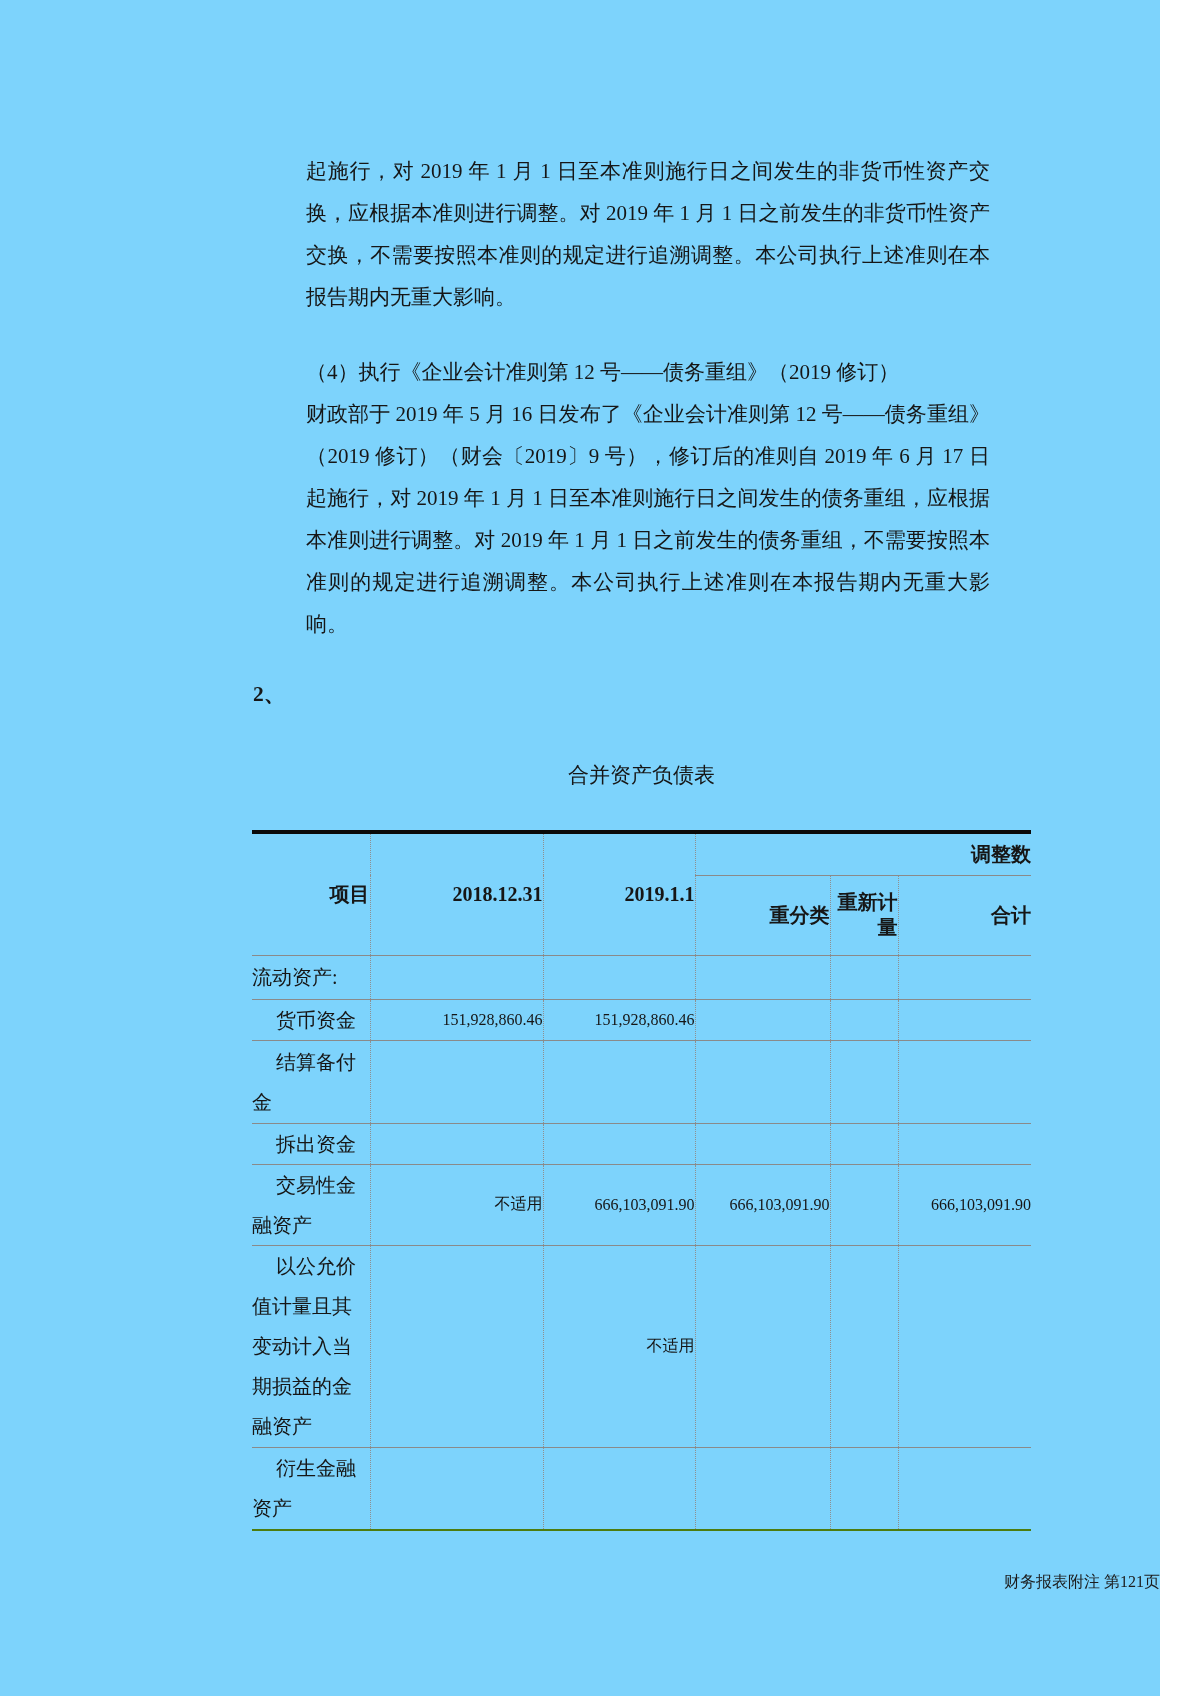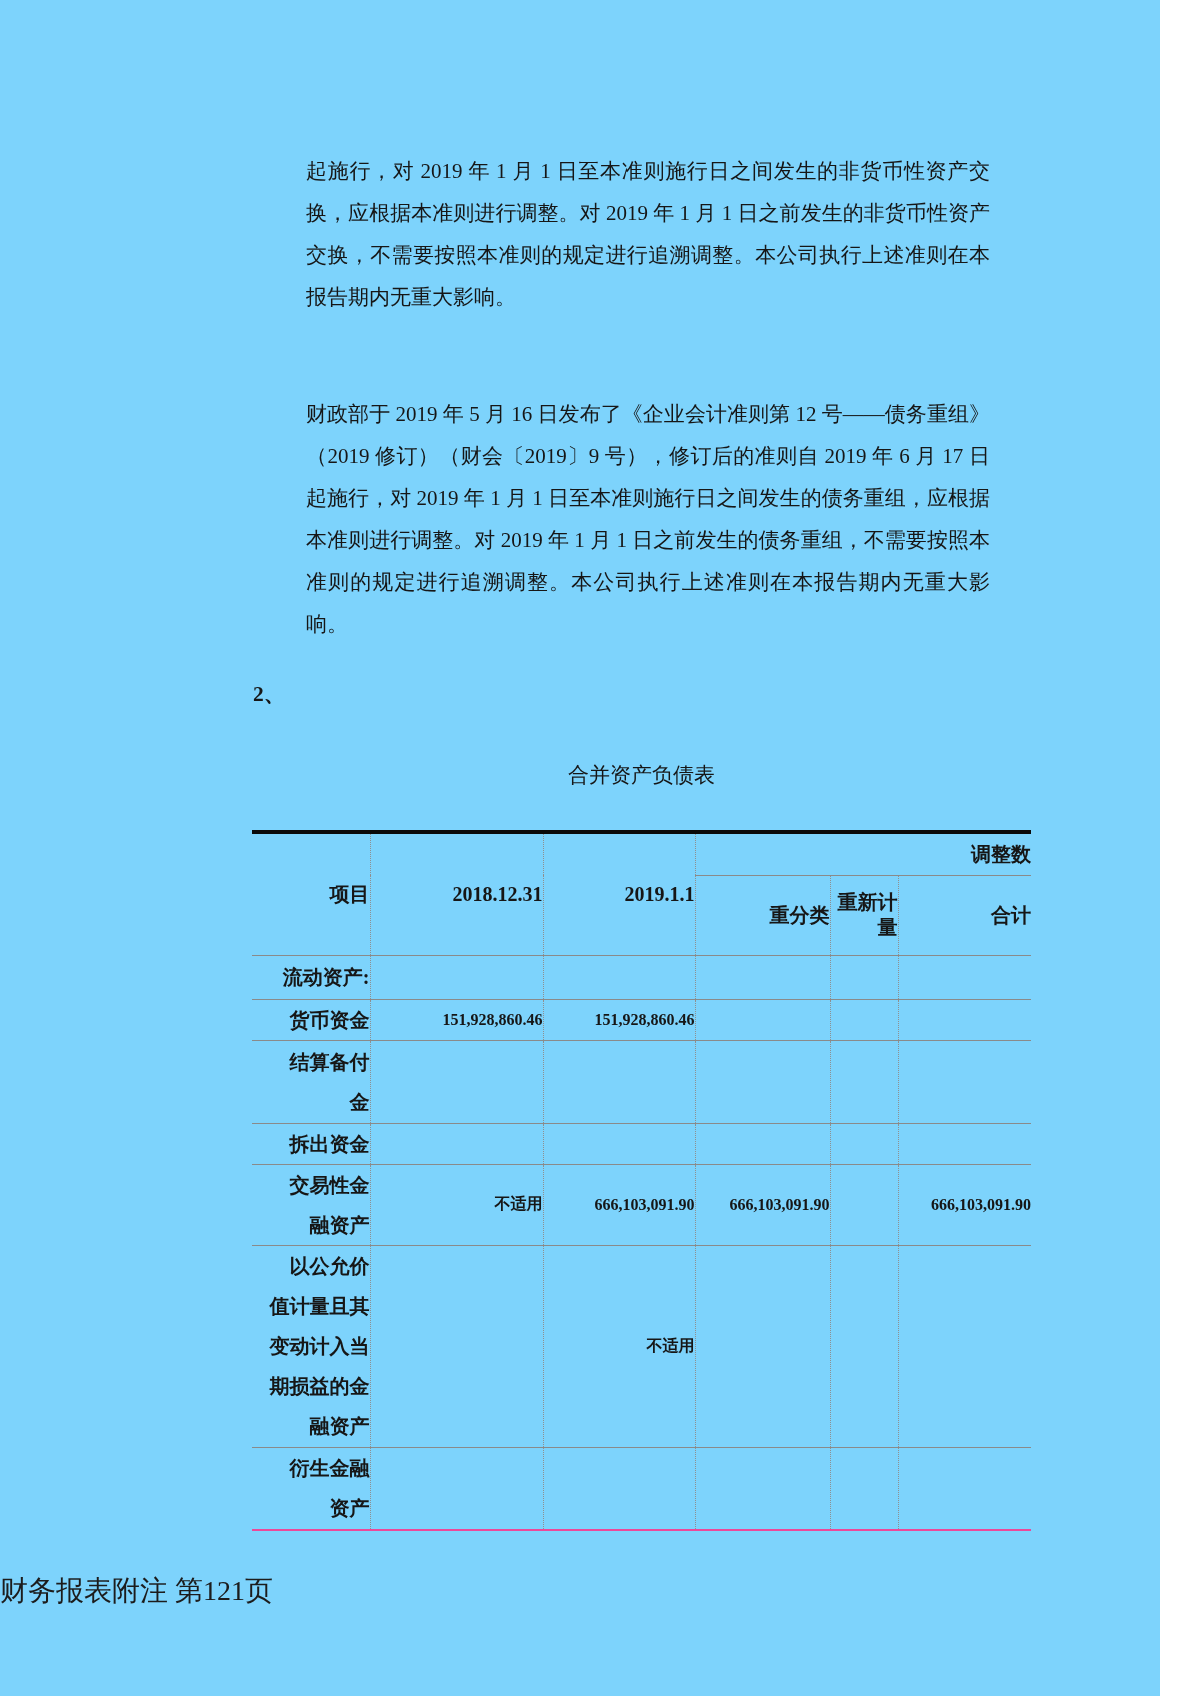--- a/index.html
+++ b/index.html
@@ -33,63 +33,63 @@
   .tbl-title {
     position:absolute; left:252px; top:754px; width:779px;
     font-size:21px; line-height:42px; text-align:center;
   }
   table.bs {
     position:absolute; left:252px; top:830px; width:779px;
     border-collapse:collapse; table-layout:fixed;
     border-top:4px solid #0a0a0a;
   }
   table.bs th, table.bs td {
-    font-weight:bold; padding:0;
+    font-weight:normal; padding:0;
     vertical-align:middle;
     overflow:hidden;
-    text-align:right;
   }
   table.bs thead th {
     font-weight:bold; font-size:20px; text-align:right;
     border-bottom:1px solid #8a8a8a;
   }
   thead tr.hr1 { height:43px; }
   thead tr.hr2 { height:80px; }
   th.sub { padding:0 5px; line-height:25px; }
   .bl { border-left:1px dotted #8f8f8f; }
   tbody td { border-bottom:1px solid #8a8a8a; font-size:20px; }
-  tbody tr:last-child td { border-bottom:2px solid #ec4899; }
+  tbody tr:last-child td { border-bottom:2px solid #4d7c0f; }
   td.c-label {
     text-align:left; padding:6px 2px 6px 8px;
     line-height:40px; font-size:20px;
   }
   td.c-label.indent { text-indent:24px; }
   td.c-val {
     text-align:right; padding-right:6px;
     font-size:16px; white-space:nowrap;
   }
   tbody tr:nth-child(1) { height:44px; }
   tbody tr:nth-child(2) { height:41px; }
   tbody tr:nth-child(3) { height:83px;margin-left:9px; }
   tbody tr:nth-child(4) { height:40px; }
   tbody tr:nth-child(5) { height:80px; }
   tbody tr:nth-child(6) { height:202px; }
   tbody tr:nth-child(7) { height:83px; }
   .footer {
     position:absolute; left:0; right:0; top:1572px;
-    text-align:left; font-size:28px; color:#1c1c1c;
+    text-align:right; font-size:16px; color:#1c1c1c;
   }
 </style>
 </head>
 <body>
 
 <div class="page">
 
   <div class="para p1">起施行，对 2019 年 1 月 1 日至本准则施行日之间发生的非货币性资产交换，应根据本准则进行调整。对 2019 年 1 月 1 日之前发生的非货币性资产交换，不需要按照本准则的规定进行追溯调整。本公司执行上述准则在本报告期内无重大影响。</div>
 
+  <div class="s4title">（4）执行《企业会计准则第 12 号——债务重组》（2019 修订）</div>
 
   <div class="para s4body">财政部于 2019 年 5 月 16 日发布了《企业会计准则第 12 号——债务重组》（2019 修订）（财会〔2019〕9 号），修订后的准则自 2019 年 6 月 17 日起施行，对 2019 年 1 月 1 日至本准则施行日之间发生的债务重组，应根据本准则进行调整。对 2019 年 1 月 1 日之前发生的债务重组，不需要按照本准则的规定进行追溯调整。本公司执行上述准则在本报告期内无重大影响。</div>
 
   <div class="sec2">
     <span class="sec2num">2、</span>
   </div>
 
   <div class="tbl-title">合并资产负债表</div>
 
   <table class="bs">

